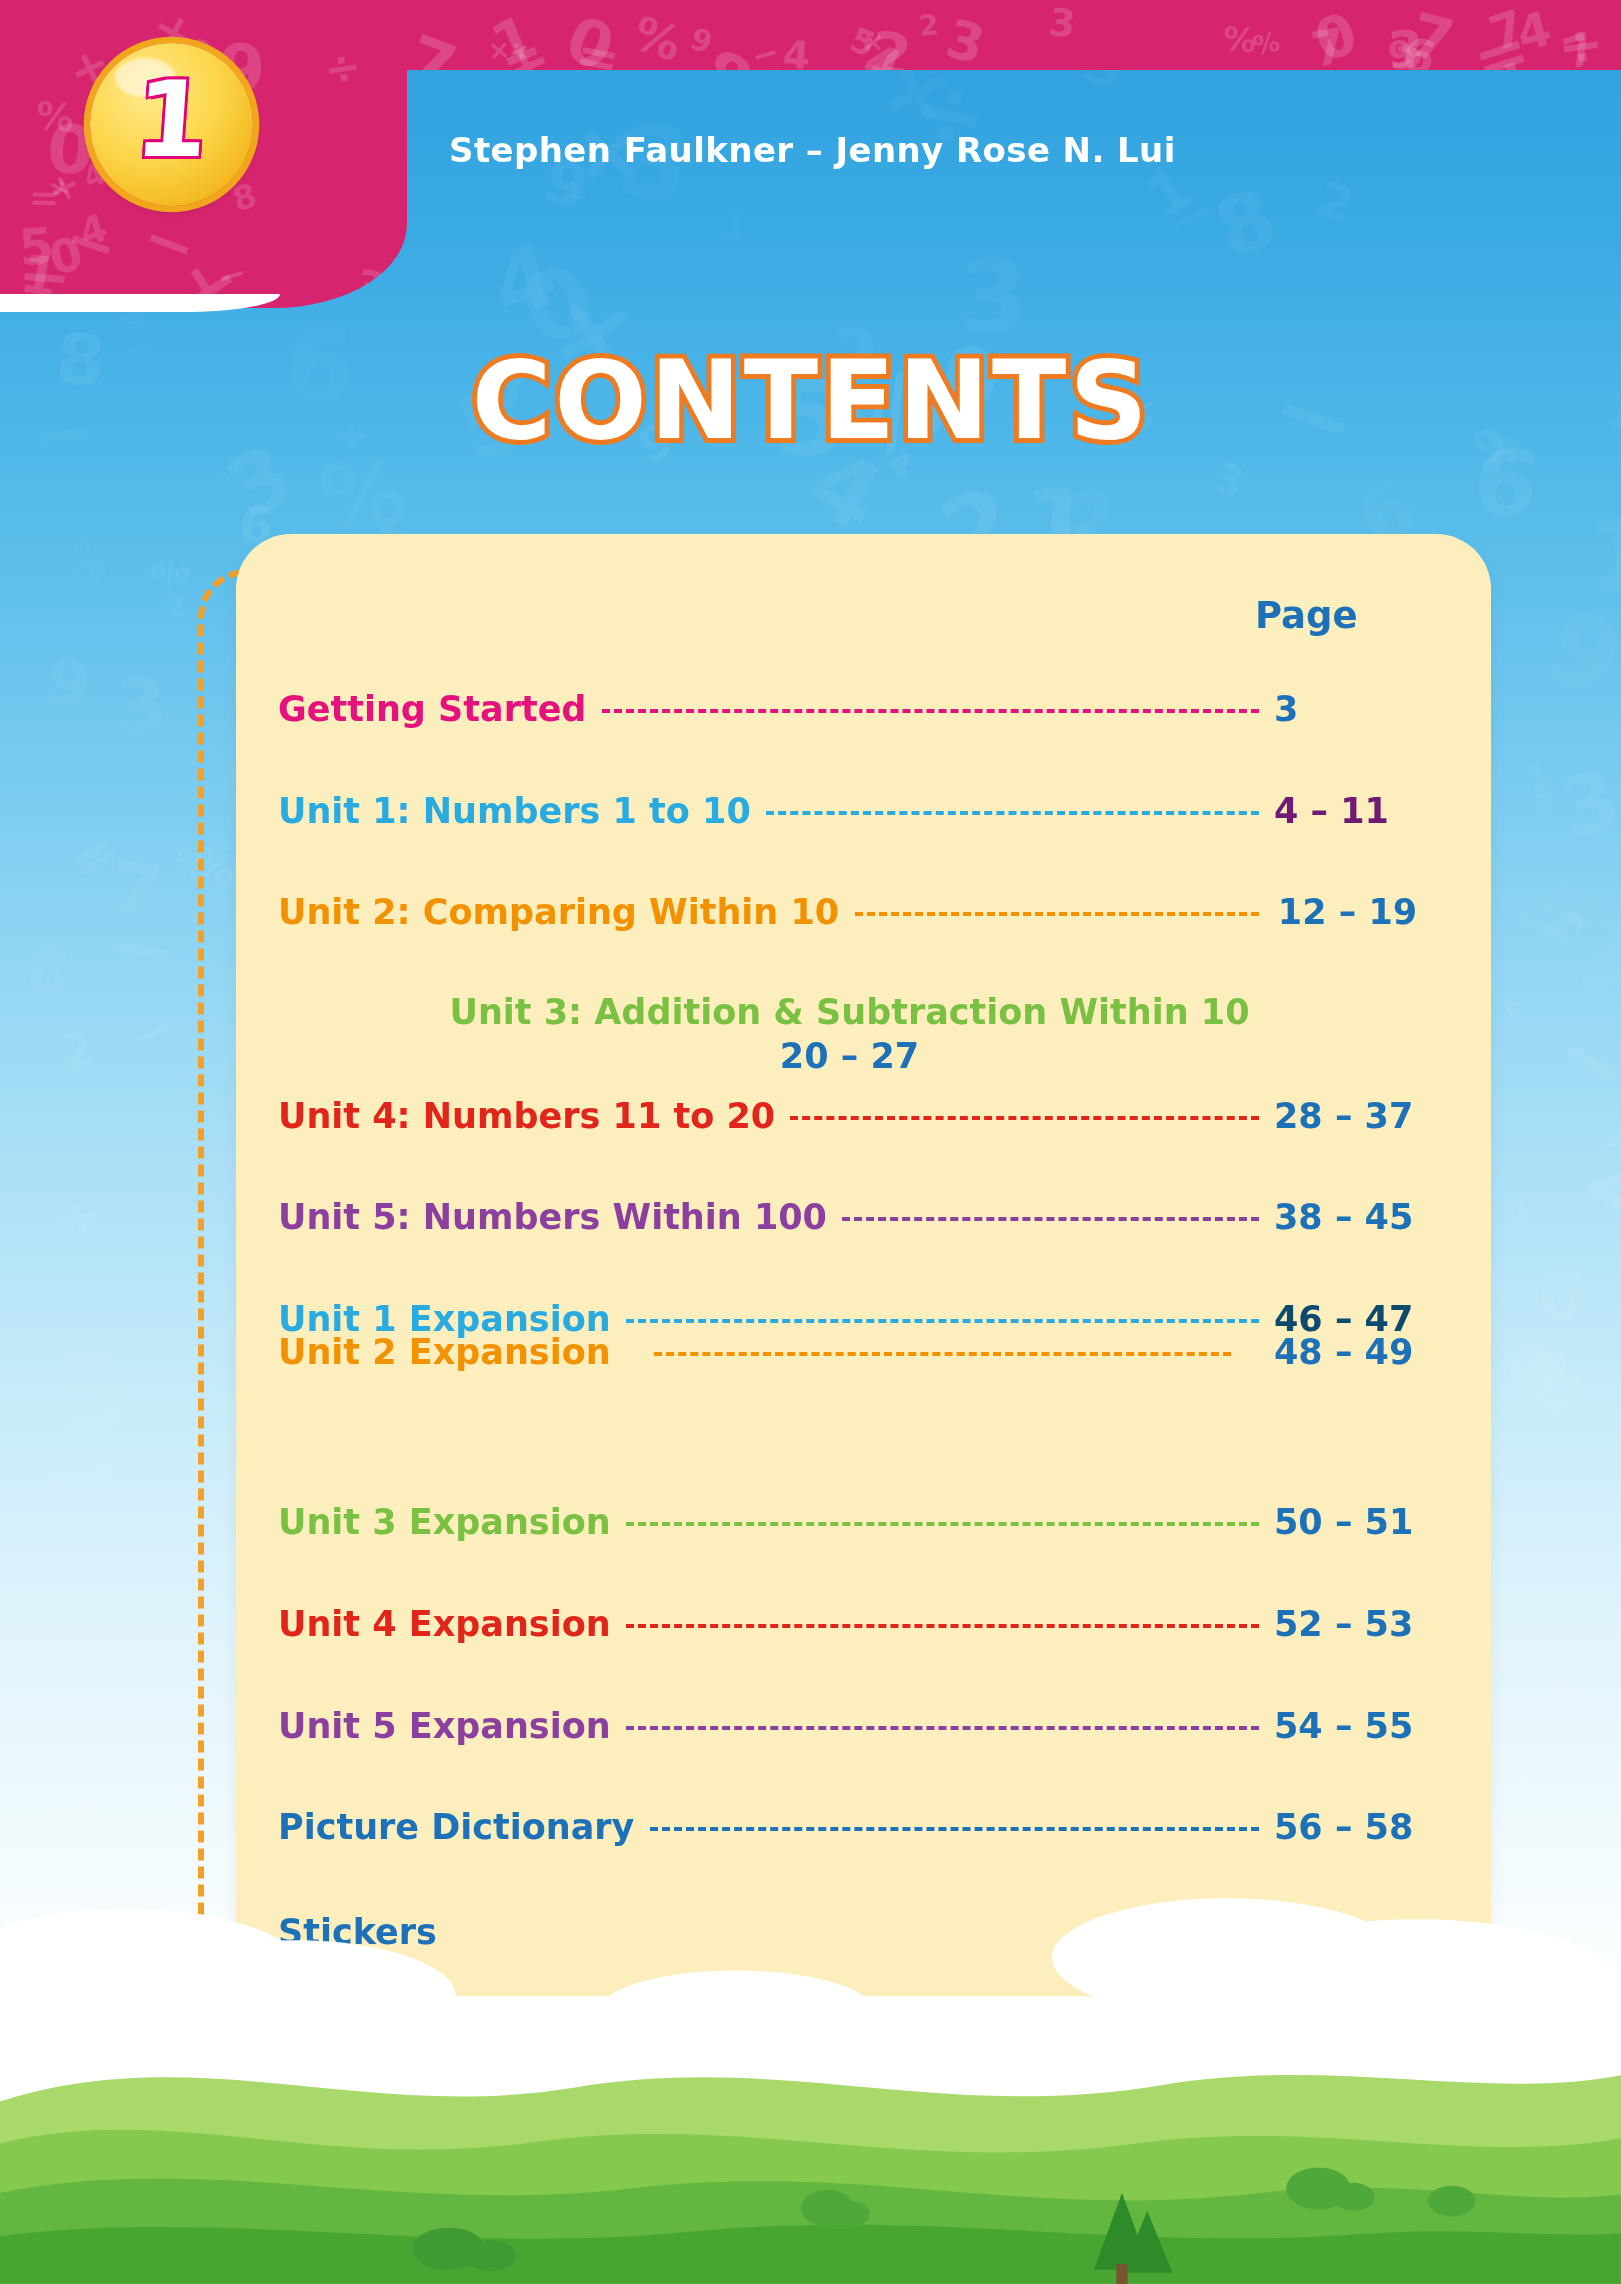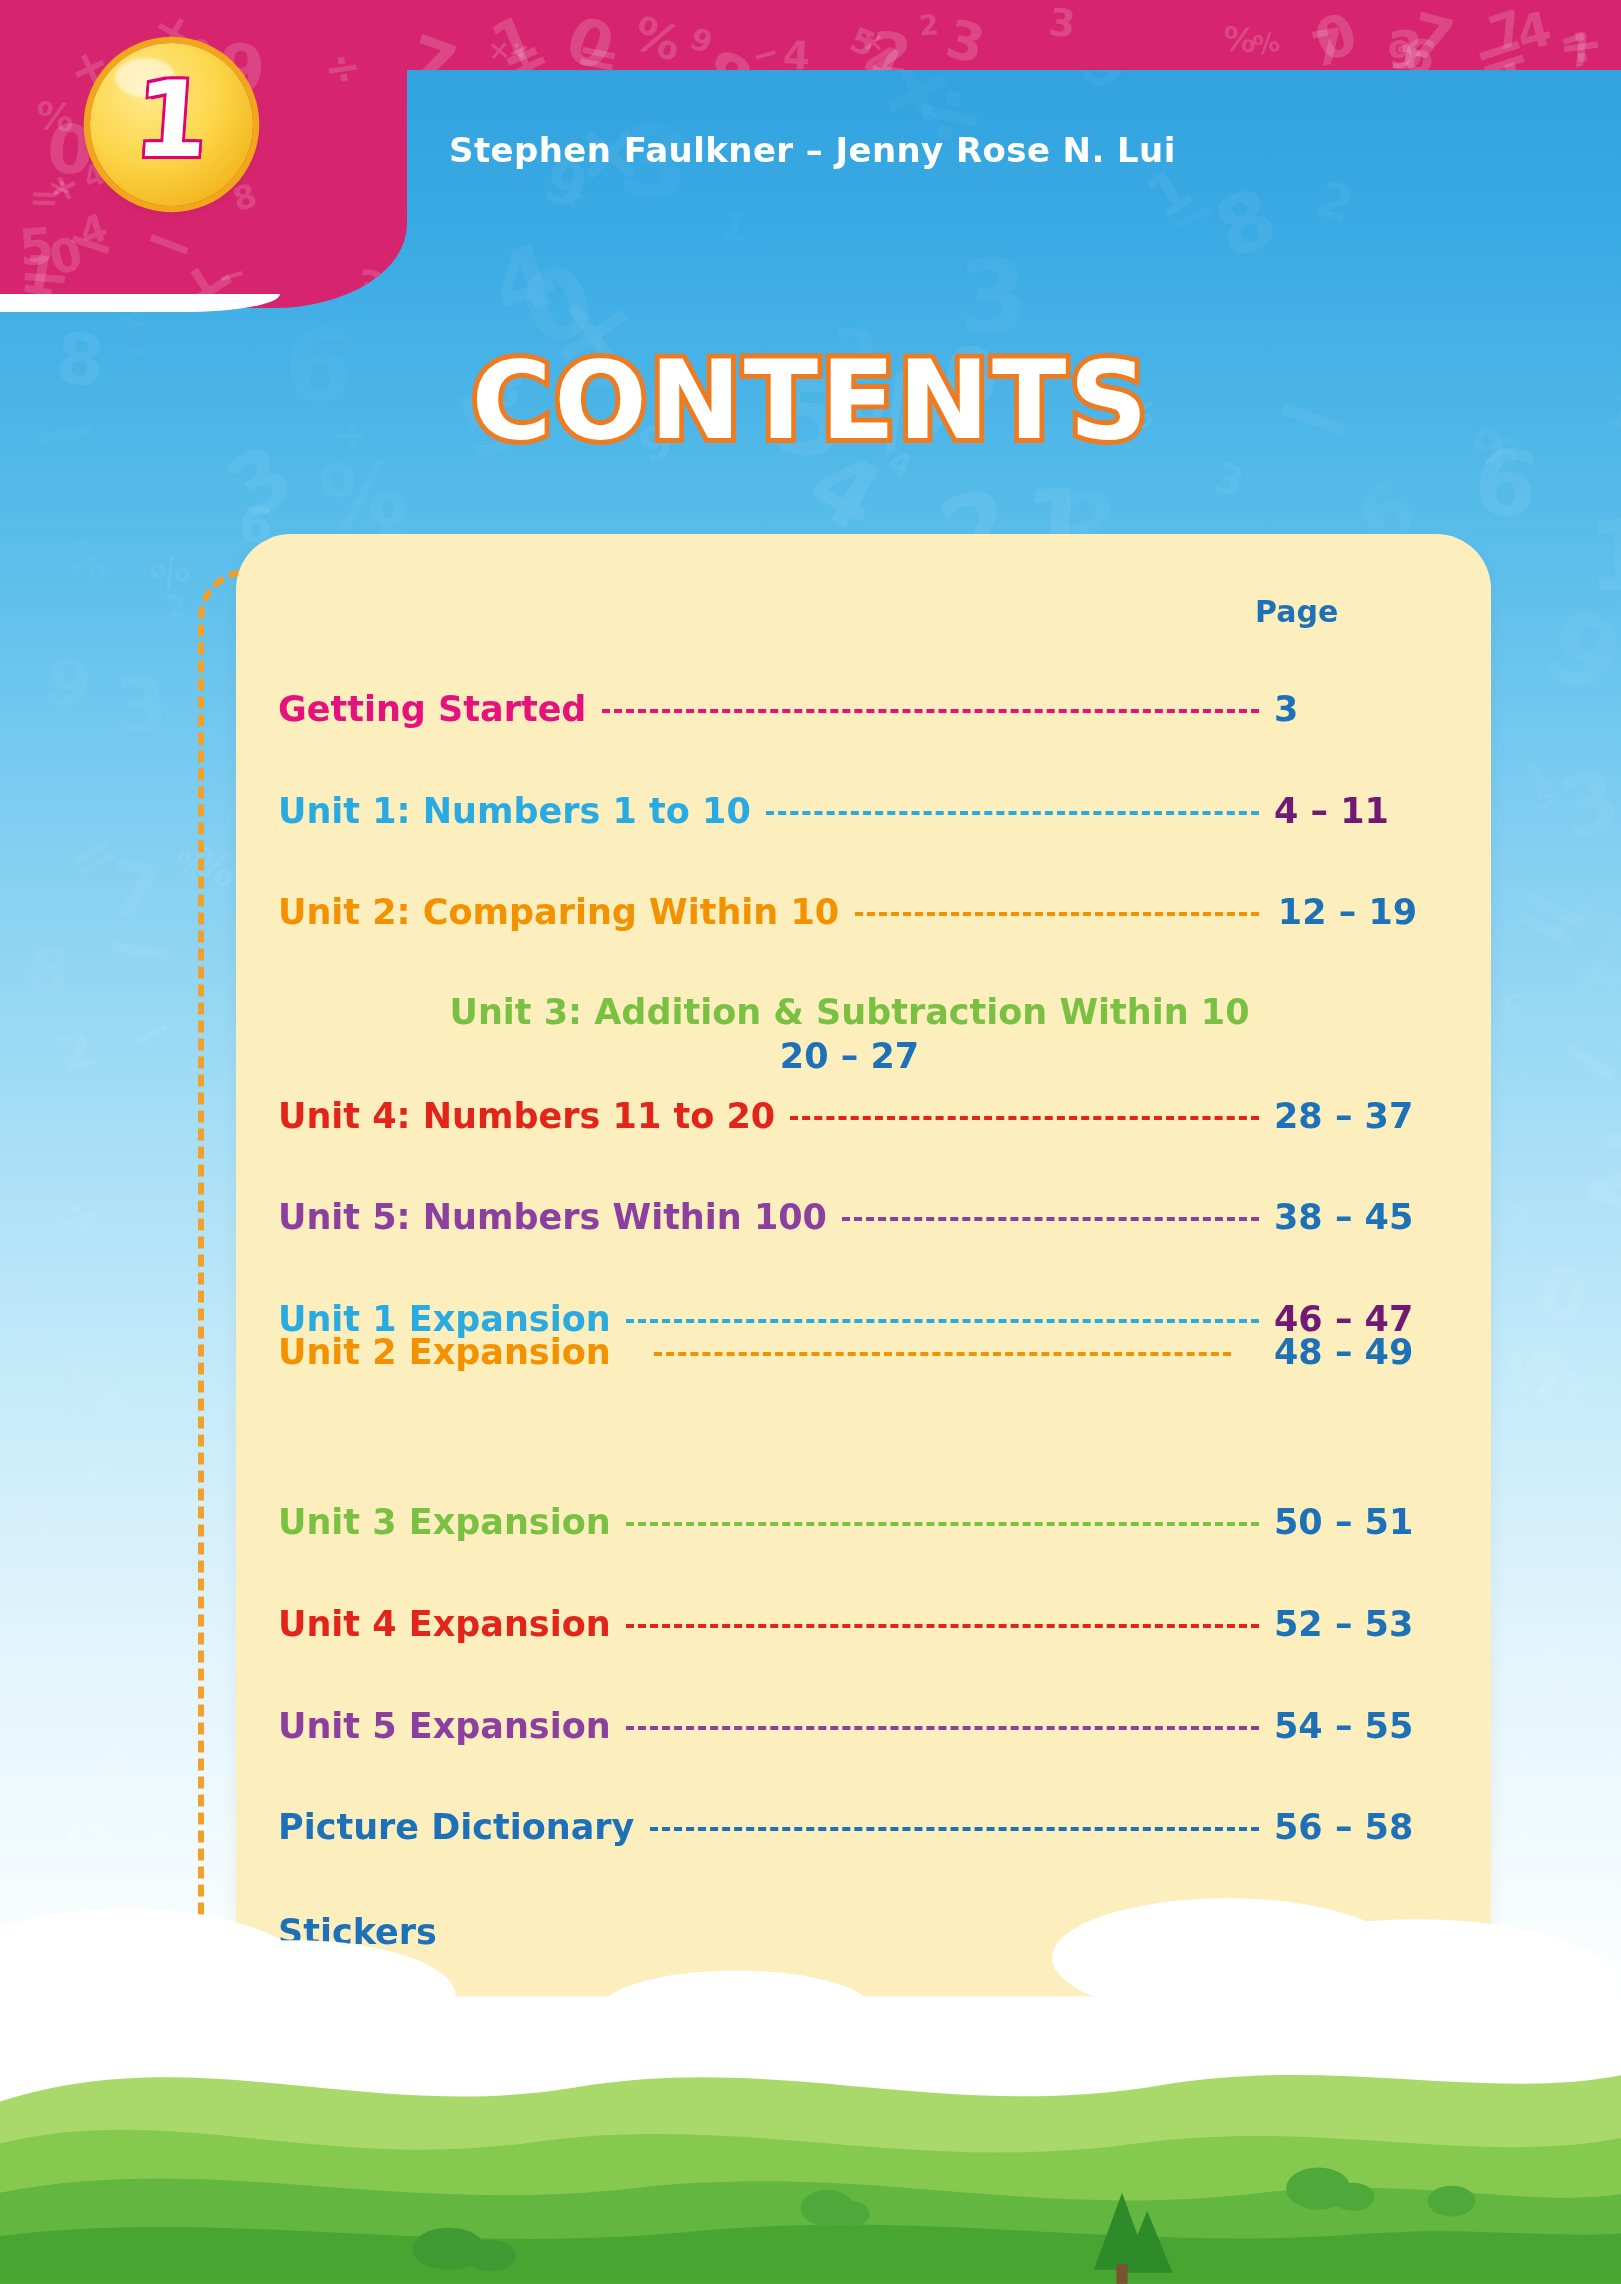--- a/index.html
+++ b/index.html
@@ -148,21 +148,21 @@
     width: 1255px; height: 1479px;
     background: #fdeebd;
     border-radius: 55px;
     box-shadow: 0 7px 18px rgba(0,0,0,0.06);
   }
 
   
   #page-col-header {
     position: absolute;
     left: 1255px; top: 594px;
-    font-size: 30px;
+    font-size: 37px;
     font-weight: 700;
     color: #1d71b8;
   }
 
   .toc-row {
     position: absolute;
     left: 278px;
     width: 1143px;
     height: 43px;
     display: flex;
@@ -412,21 +412,21 @@
       <span class="toc-page" style="color: rgb(29, 113, 184);">28 – 37</span>
     </div>
     <div class="toc-row" style="top: 1195px;">
       <span class="toc-label" style="color: rgb(139, 63, 158);">Unit 5: Numbers Within 100</span>
       <span class="toc-dots" style="color: rgb(139, 63, 158);"></span>
       <span class="toc-page" style="color: rgb(29, 113, 184);">38 – 45</span>
     </div>
     <div class="toc-row" style="top: 1297px;">
       <span class="toc-label" style="color: rgb(41, 171, 226);">Unit 1 Expansion</span>
       <span class="toc-dots" style="color: rgb(41, 171, 226);"></span>
-      <span class="toc-page" style="color: #701a75;">46 – 47</span>
+      <span class="toc-page" style="color: #0c4a6e;">46 – 47</span>
     </div>
     <div class="toc-row" style="top: 1330px; gap: 28px;">
       <span class="toc-label" style="color: rgb(243, 146, 0);">Unit 2 Expansion</span>
       <span class="toc-dots" style="color: rgb(243, 146, 0);"></span>
       <span class="toc-page" style="color: rgb(29, 113, 184);">48 – 49</span>
     </div>
     <div class="toc-row" style="top: 1500px;">
       <span class="toc-label" style="color: rgb(122, 193, 67);">Unit 3 Expansion</span>
       <span class="toc-dots" style="color: rgb(122, 193, 67);"></span>
       <span class="toc-page" style="color: rgb(29, 113, 184);">50 – 51</span>

